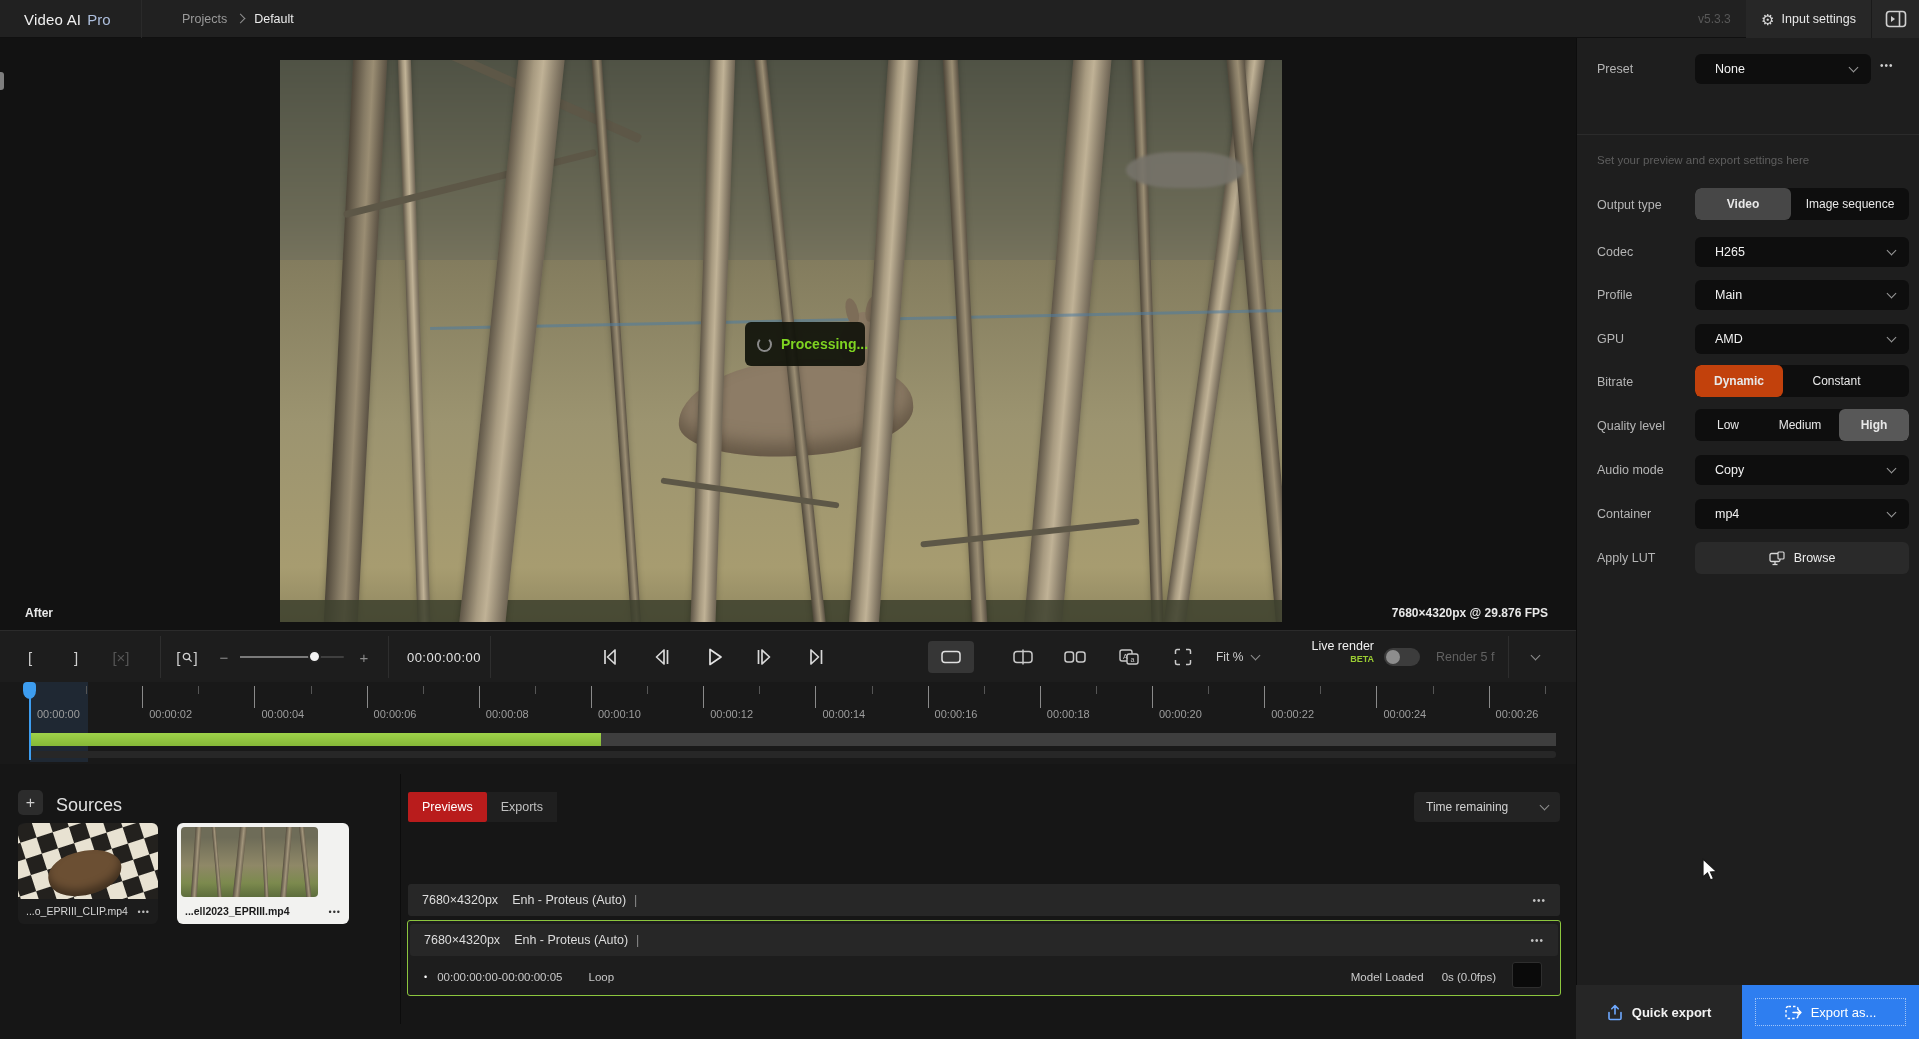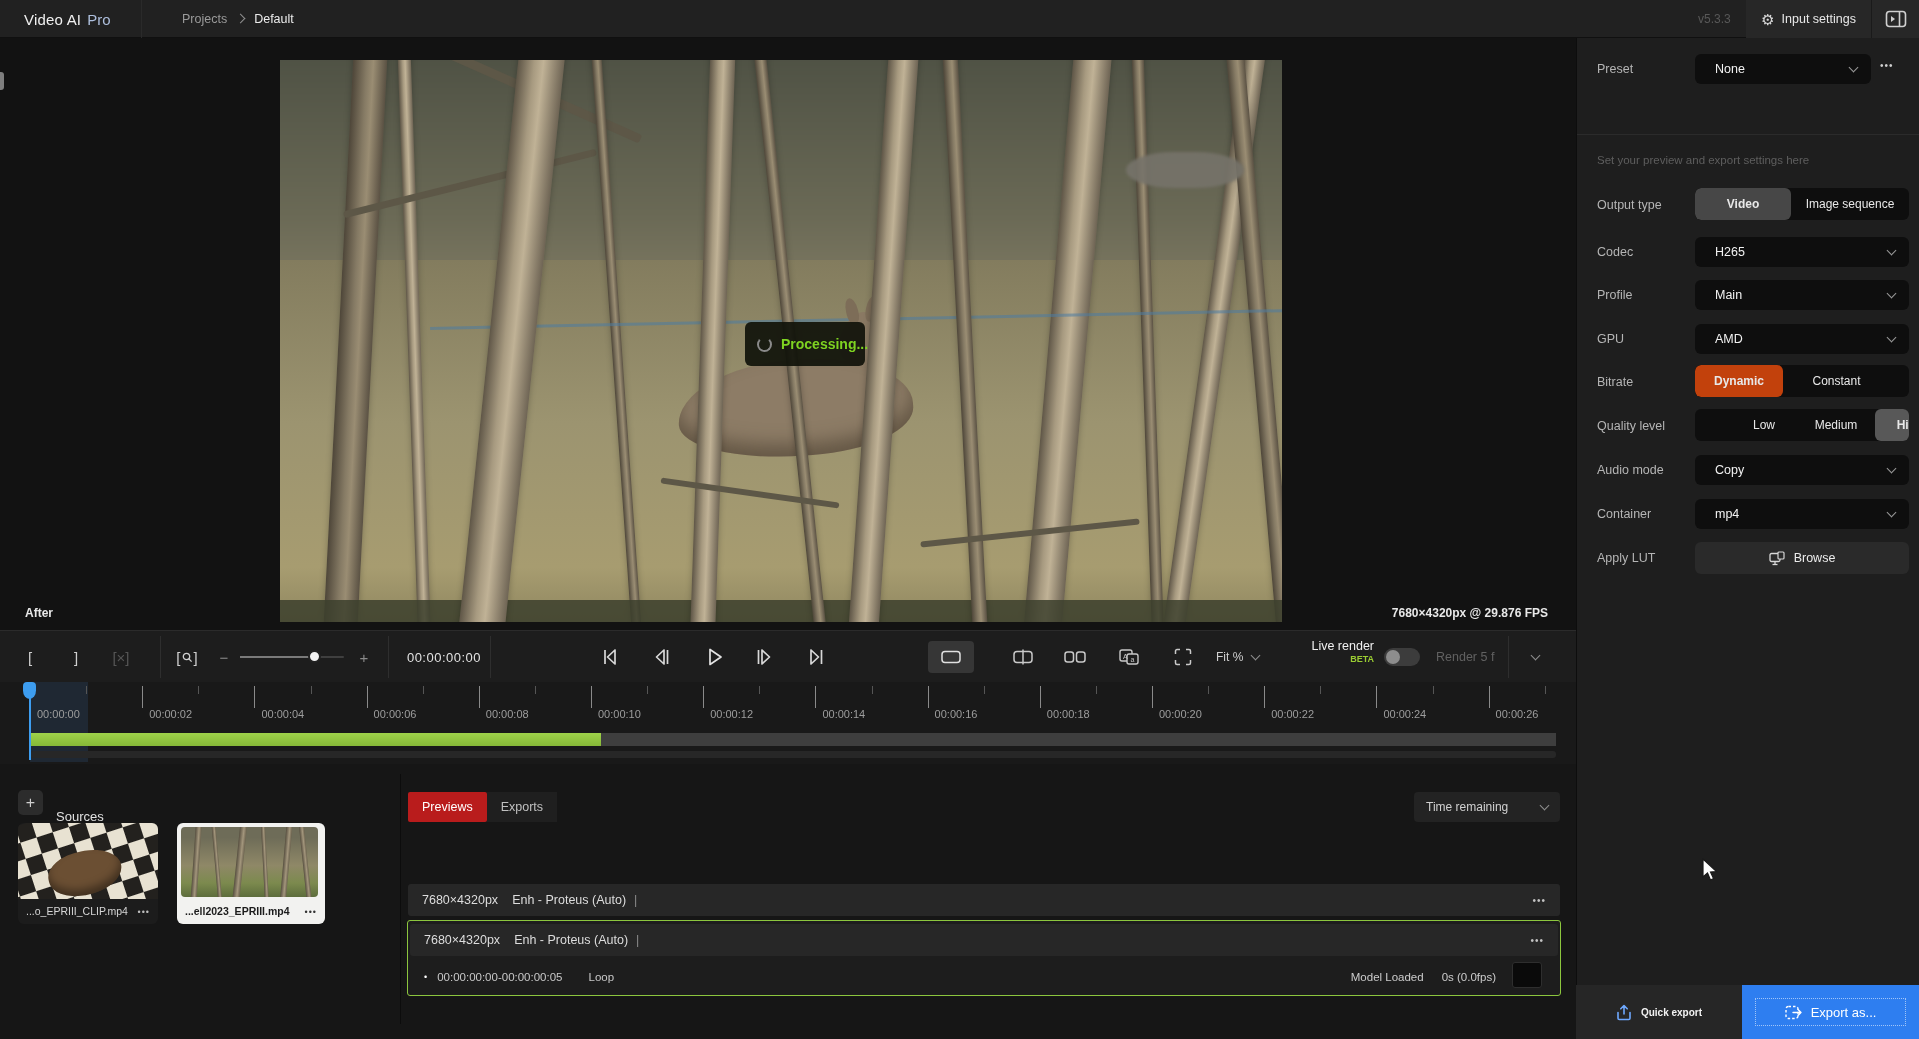--- a/index.html
+++ b/index.html
@@ -75,21 +75,21 @@
   .progress-gray { position:absolute; left:30px; top:51px; width:1526px; height:13px; background:#3e3e3e; }
   .progress-green { position:absolute; left:30px; top:51px; width:571px; height:13px; background:linear-gradient(#9ed24a,#86b837); }
   .scrollbar2 { position:absolute; left:30px; top:69px; width:1526px; height:7px; background:#272727; border-radius:3px; }
   .playhead-line { position:absolute; left:29px; top:0; width:2px; height:78px; background:#3d9df0; }
   .playhead-cap { position:absolute; left:23px; top:0; width:13px; height:17px; background:#3d9df0; border-radius:4px 4px 50% 50%; }
 
   
   .bottom { position:absolute; left:0; top:764px; width:1576px; height:275px; background:#161616; }
   .vdiv { position:absolute; left:400px; top:10px; width:1px; height:250px; background:#0c0c0c; }
   .addbtn { position:absolute; left:18px; top:26px; width:25px; height:25px; background:#2c2c2c; border-radius:5px; color:#cfcfcf; font-size:16px; display:flex; align-items:center; justify-content:center; }
-  .sources-title { position:absolute; left:56px; top:45px; font-size:13px; color:#e0e0e0; }
+  .sources-title { position:absolute; left:56px; top:31px; font-size:18px; color:#e0e0e0; }
   .thumb { position:absolute; top:59px; width:140px; height:101px; border-radius:6px; background:#1c1c1c; overflow:hidden; }
   .thumb .img { position:absolute; left:0; top:0; width:100%; height:76px; overflow:hidden; }
   .thumb .nm { position:absolute; left:8px; bottom:7px; font-size:10.5px; color:#d6d6d6; }
   .thumb .dots { position:absolute; right:8px; bottom:7px; font-size:9px; color:#bdbdbd; letter-spacing:1px; }
   .thumb.sel { background:#f2f2f0; }
   .thumb.sel .img { left:4px; top:4px; width:137px; height:70px; border-radius:4px; }
   .thumb.sel .nm { color:#1c1c1c; font-weight:bold; }
   .thumb.sel .dots { color:#333; }
   .check { position:absolute; left:-20px; top:-20px; width:200px; height:130px;
     background:conic-gradient(#e8e2d2 25%,#23211e 0 50%,#e8e2d2 0 75%,#23211e 0); background-size:34px 34px; transform:rotate(-18deg); filter:blur(.4px); }
@@ -120,21 +120,21 @@
   .dd .chev { position:absolute; right:14px; border-color:#9a9a9a; }
   .seg-group { position:absolute; left:118px; width:214px; height:32px; background:#0e0e0e; border-radius:6px; display:flex; overflow:hidden; }
   .seg { height:32px; display:flex; align-items:center; justify-content:center; font-size:12px; color:#e8e8e8; flex:none; }
   .seg.on { border-radius:6px; font-weight:bold; }
   .tabs-row { position:absolute; left:0; top:62px; width:343px; height:36px; }
   .divider { position:absolute; left:0; top:96px; width:343px; height:1px; background:#2b2b2b; }
   .hint { position:absolute; left:20px; top:116px; font-size:11.5px; color:#5e5e5e; }
   .browsebtn { position:absolute; left:118px; width:214px; height:32px; background:#2a2a2a; border-radius:6px; display:flex; align-items:center; justify-content:center; gap:9px; font-size:12.5px; color:#ececec; }
 
   
-  .quickexp { position:absolute; left:1576px; top:985px; width:166px; height:54px; background:#262626; display:flex; align-items:center; justify-content:center; gap:9px; font-size:10px; font-weight:bold; color:#f2f2f2; }
+  .quickexp { position:absolute; left:1576px; top:985px; width:166px; height:54px; background:#262626; display:flex; align-items:center; justify-content:center; gap:9px; font-size:13px; font-weight:bold; color:#f2f2f2; }
   .exportas { position:absolute; left:1742px; top:985px; width:177px; height:54px; background:#2e7ef0; display:flex; align-items:center; justify-content:center; gap:9px; font-size:13px; color:#ffffff; outline:1px dotted rgba(255,255,255,.55); outline-offset:-14px; }
 
   .cursor { position:absolute; left:1700px; top:858px; z-index:99; }
 </style>
 </head>
 <body>
 
 <div class="topbar">
   <div class="logo">
     <span class="t1">Video AI</span>
@@ -347,21 +347,21 @@
 
   <div class="thumb" style="left:18px;">
     <div class="img">
       <div class="check"></div>
       <div class="dogblob"></div>
     </div>
     <div class="nm">...o_EPRIII_CLIP.mp4</div>
     <div class="dots">•••</div>
   </div>
 
-  <div class="thumb sel" style="left:177px;width:148px;">
+  <div class="thumb sel" style="left:177px;width:172px;">
     <div class="img">
       <div class="mini-forest"></div>
       <div class="mini-trunk" style="left:12px;width:6px;transform:rotate(4deg);"></div>
       <div class="mini-trunk" style="left:34px;width:4px;transform:rotate(-5deg);"></div>
       <div class="mini-trunk" style="left:55px;width:7px;transform:rotate(6deg);"></div>
       <div class="mini-trunk" style="left:82px;width:4px;transform:rotate(-3deg);"></div>
       <div class="mini-trunk" style="left:102px;width:6px;transform:rotate(5deg);"></div>
       <div class="mini-trunk" style="left:122px;width:5px;transform:rotate(-6deg);"></div>
     </div>
     <div class="nm">...ell2023_EPRIII.mp4</div>
@@ -442,21 +442,21 @@
       <span class="chev down"></span>
   </div>
 
   <div class="srow-label" style="top:337px;">Bitrate</div>
   <div class="seg-group" style="top:327px;">
     <div class="seg on" style="width:88px;background:#c2410c;">Dynamic</div>
     <div class="seg" style="width:107px;">Constant</div>
   </div>
 
   <div class="srow-label" style="top:381px;">Quality level</div>
-  <div class="seg-group" style="top:371px;padding-left:36px;">
+  <div class="seg-group" style="top:371px;">
     <div class="seg" style="width:66px;">Low</div>
     <div class="seg" style="width:78px;">Medium</div>
     <div class="seg on" style="width:70px;background:#585858;">High</div>
   </div>
 
   <div class="srow-label" style="top:425px;">Audio mode</div>
   <div class="dd" style="top:417px;">
     <span>Copy</span>
       <span class="chev down"></span>
   </div>

